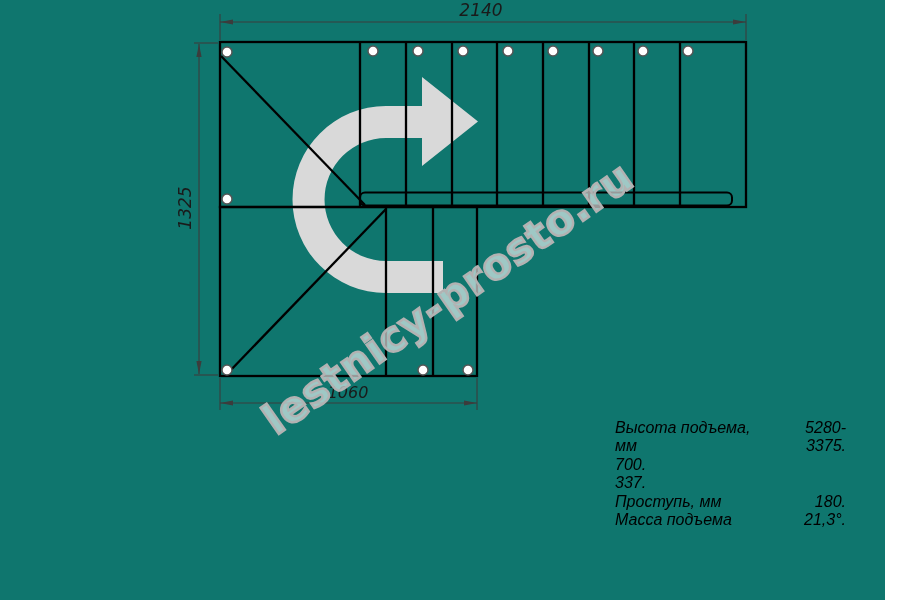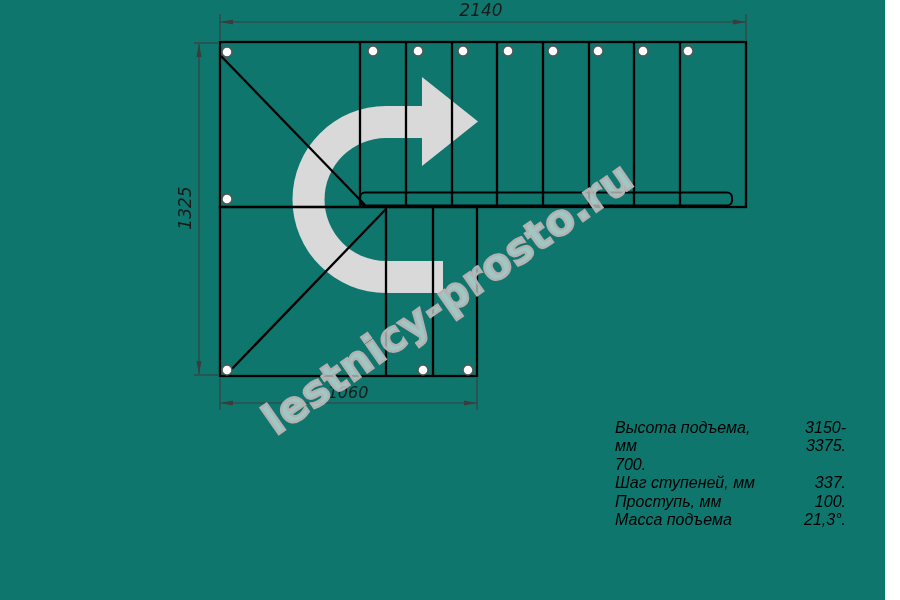--- a/index.html
+++ b/index.html
@@ -108,31 +108,30 @@
       <polygon points="477,403 464,400.4 464,405.6" fill="#3c3c3c" stroke="none"></polygon>
     </g>
     <text class="dim-text" x="348" y="398" font-size="16" text-anchor="middle">1060</text>
   </svg>
 
   <div id="watermark">lestnicy-prosto.ru</div>
 
   <div id="spec-table">
     <div class="spec-row">
       <span class="spec-label">Высота подъема, мм</span>
-      <span class="spec-value">3150-3375.</span>
+      <span class="spec-value">5280-3375.</span>
     </div>
     <div class="spec-row">
       <span class="spec-value">700.</span>
     </div>
     <div class="spec-row">
-      <span class="spec-label">Шаг ступеней, мм</span>
       <span class="spec-value">337.</span>
     </div>
     <div class="spec-row">
       <span class="spec-label">Проступь, мм</span>
-      <span class="spec-value">100.</span>
+      <span class="spec-value">180.</span>
     </div>
     <div class="spec-row">
       <span class="spec-label">Масса подъема</span>
       <span class="spec-value">21,3°.</span>
     </div>
   </div>
 </div>
 
 </body></html>

